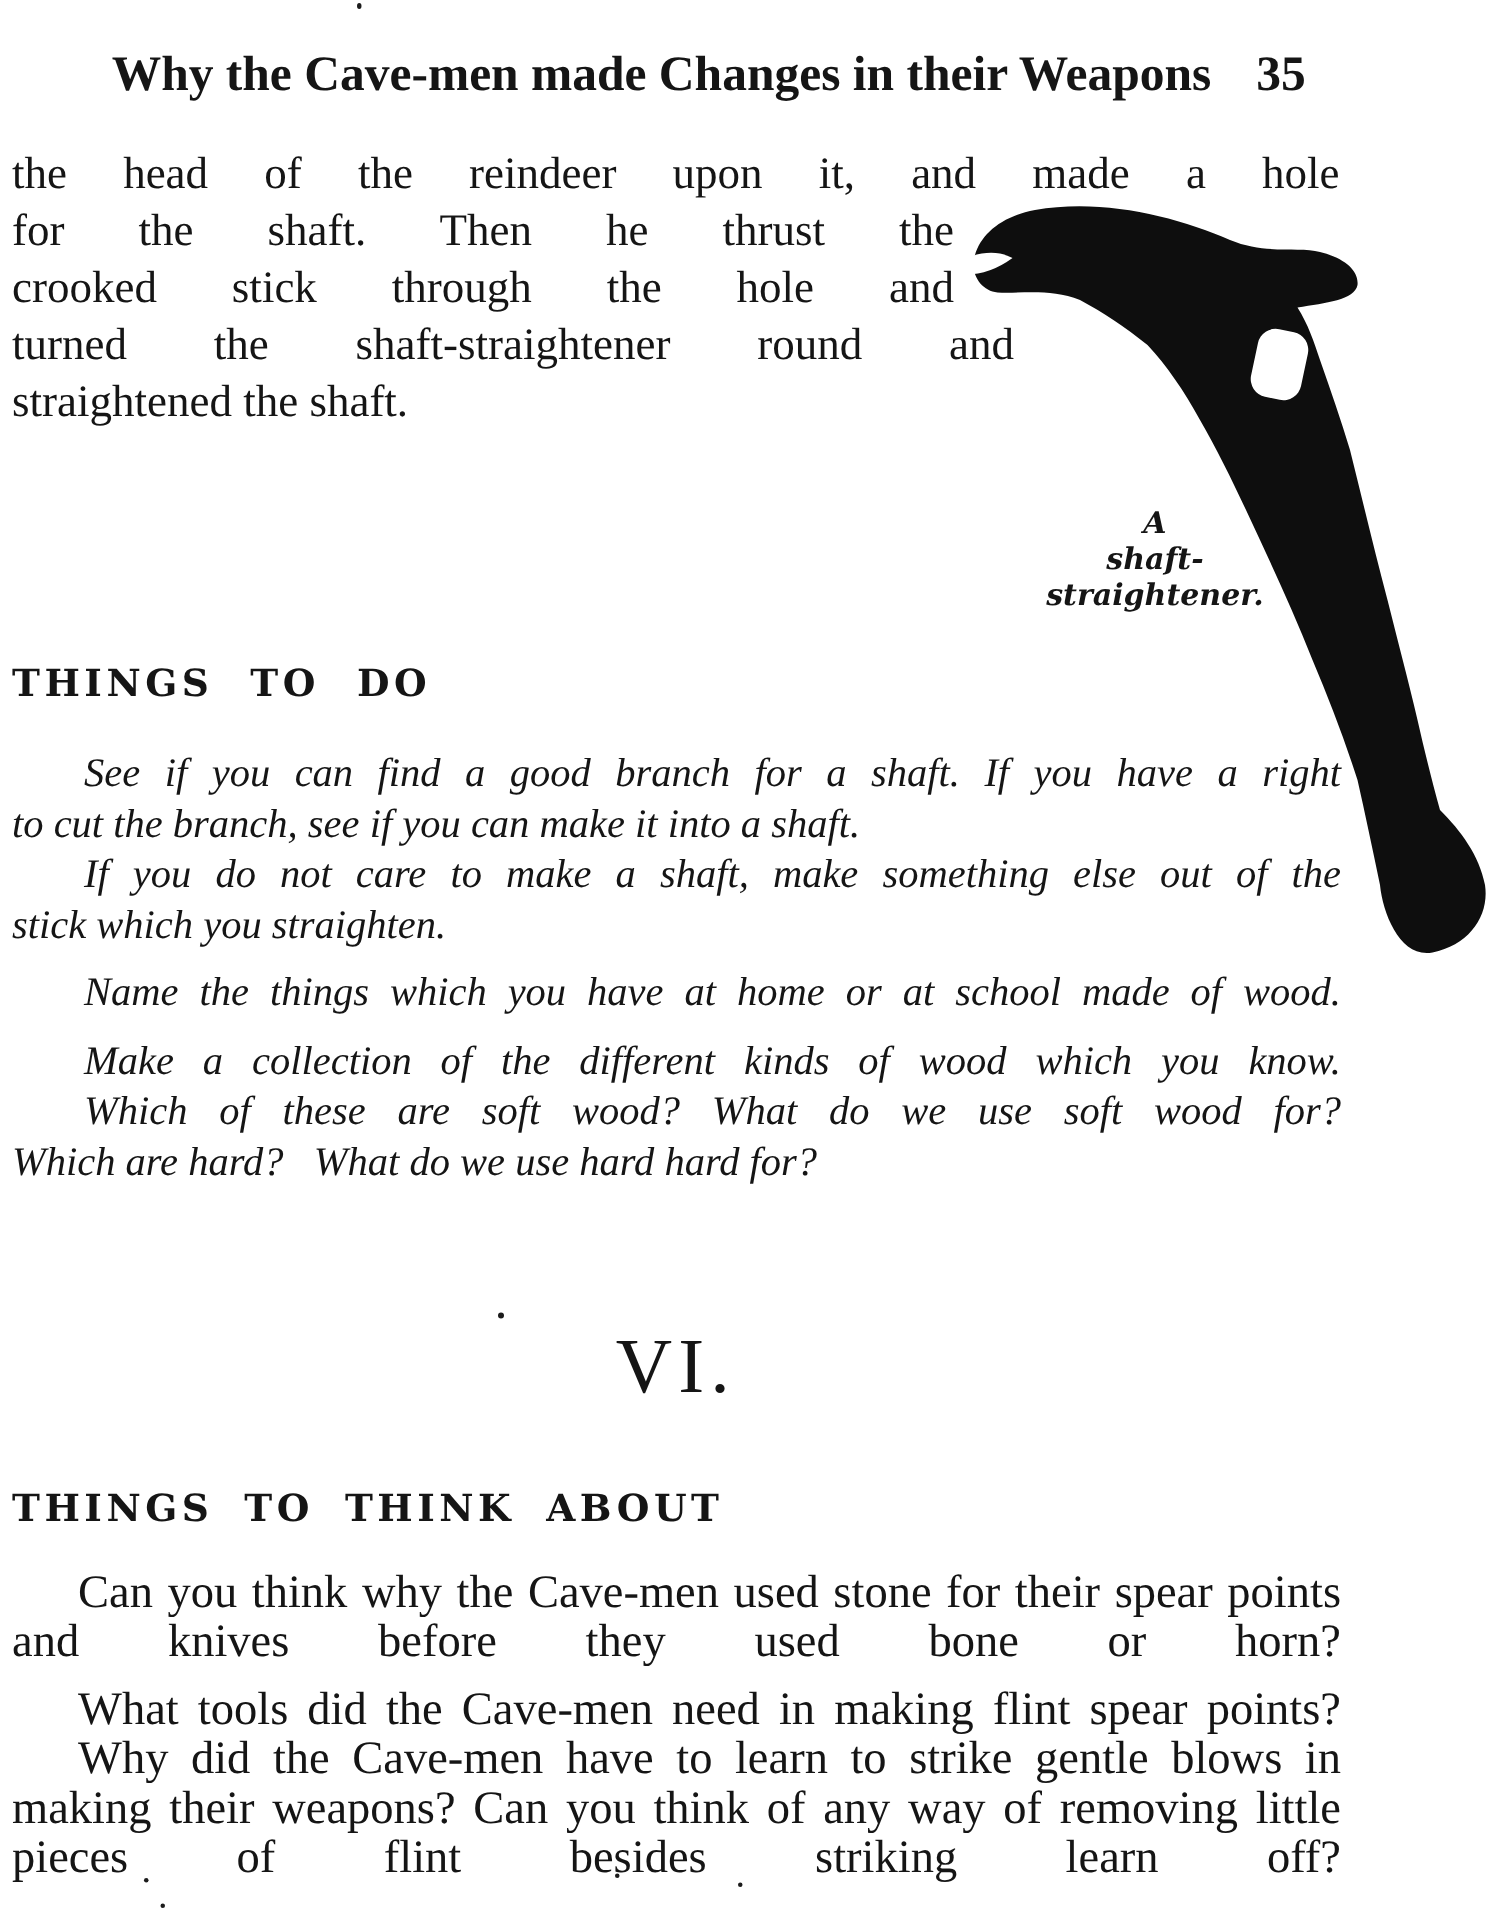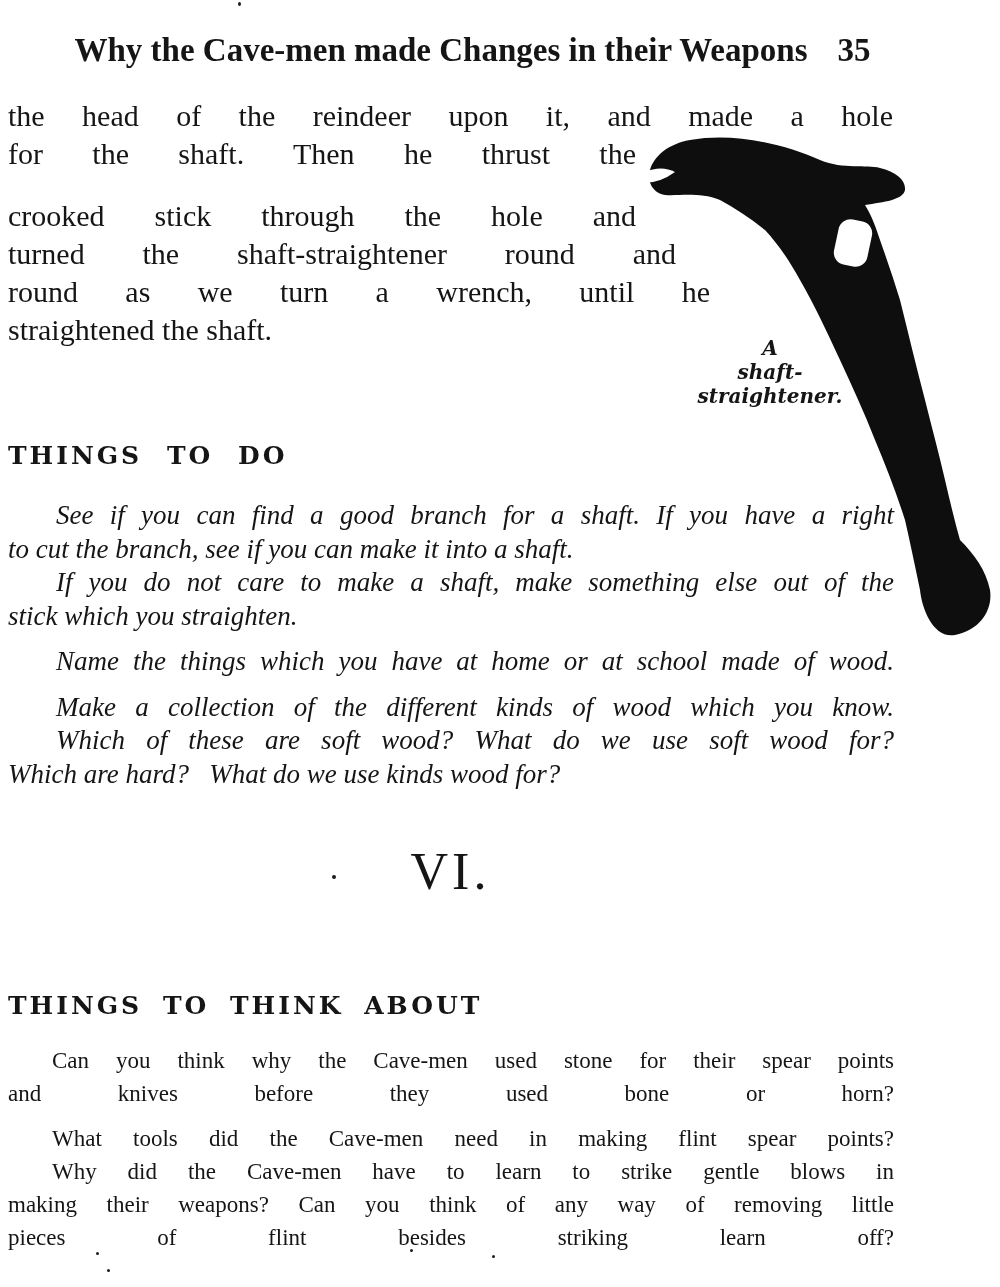--- a/index.html
+++ b/index.html
@@ -16,21 +16,21 @@
     text-align:center;font-weight:bold;font-size:33px;line-height:40px;
     white-space:nowrap;
   }
   .header .pagenum{margin-left:30px;}
 
   
   .intro{position:absolute;left:8px;top:97px;width:886px;font-size:30px;}
   .intro .line{line-height:38px;text-align:justify;text-align-last:justify;}
   .intro .line-1{width:885px;}
   .intro .line-2{width:628px;}
-  .intro .line-3{width:628px;margin-top:24px;}
+  .intro .line-3{width:628px;}
   .intro .line-4{width:668px;}
   .intro .line-5{width:702px;}
   .intro .line-6{width:auto;text-align-last:left;}
 
   
   .figure{position:absolute;left:644px;top:132px;width:358px;height:512px;pointer-events:none;}
   .caption{
     position:absolute;left:686px;top:336px;width:168px;
     text-align:center;font-style:italic;font-weight:bold;
     font-size:20px;line-height:24px;
@@ -50,47 +50,46 @@
   
   .todo{position:absolute;left:8px;top:499px;width:886px;font-size:27px;font-style:italic;}
   .todo .pline{line-height:33.5px;text-align:justify;text-align-last:justify;}
   .todo .pline.first{text-indent:48px;font-style:italic;}
 
   .pline.last{text-align-last:left;white-space:pre-wrap;}
   .pline.first.last{text-align-last:justify;white-space:normal;margin-top:12px;}
 
   
   .chapter{
-    position:absolute;left:8px;top:841px;width:885px;text-align:center;
+    position:absolute;left:8px;top:881px;width:885px;text-align:center;
     font-size:52px;line-height:62px;letter-spacing:4px;
   }
 
   
-  .think{position:absolute;left:8px;top:1044px;width:886px;font-size:23px;}
+  .think{position:absolute;left:8px;top:1044px;width:886px;font-size:31px;}
   .think .pline{line-height:33px;text-align:justify;text-align-last:justify;}
   .think .pline.first{text-indent:44px;}
 
   
   .speck{position:absolute;background:#1c1c1c;border-radius:50%;}
 </style>
 </head>
 <body>
 
 <div class="page">
 
   <div class="header">
     <span>Why the Cave-men made Changes in their Weapons</span><span class="pagenum">35</span>
   </div>
 
   <div class="intro intro-lines">
       <div class="line line-1">the head of the reindeer upon it, and made a hole</div>
       <div class="line line-2">for the shaft.  Then he thrust the</div>
       <div class="line line-3">crooked stick through the hole and</div>
       <div class="line line-4">turned the shaft-straightener round and</div>
-      <div class="line line-5">round as we turn a wrench, until he</div>
       <div class="line line-6">straightened the shaft.</div>
     </div>
 
   <svg class="figure" viewBox="0 0 358 512" width="358" height="512" aria-hidden="true">
     <path fill="#0e0e0e" d="
       M 6,38
       C 10,24 24,12 46,8
       C 90,0 140,12 176,28
       C 200,38 222,32 236,36
       C 252,40 262,48 261,58
@@ -133,21 +132,21 @@
         <div class="pline last">stick which you straighten.</div>
       </div>
       <div class="para">
         <div class="pline first last">Name the things which you have at home or at school made of wood.</div>
       </div>
       <div class="para">
         <div class="pline first last">Make a collection of the different kinds of wood which you know.</div>
       </div>
       <div class="para">
         <div class="pline first">Which of these are soft wood?  What do we use soft wood for?</div>
-        <div class="pline last">Which are hard?   What do we use kinds wood for?</div>
+        <div class="pline last">Which are hard?   What do we use hard hard for?</div>
       </div>
     </div>
 
   <div class="chapter">VI.</div>
 
   <div class="h-center h-think">THINGS TO THINK ABOUT</div>
 
   <div class="think">
       <div class="para">
         <div class="pline first">Can you think why the Cave-men used stone for their spear points</div>

